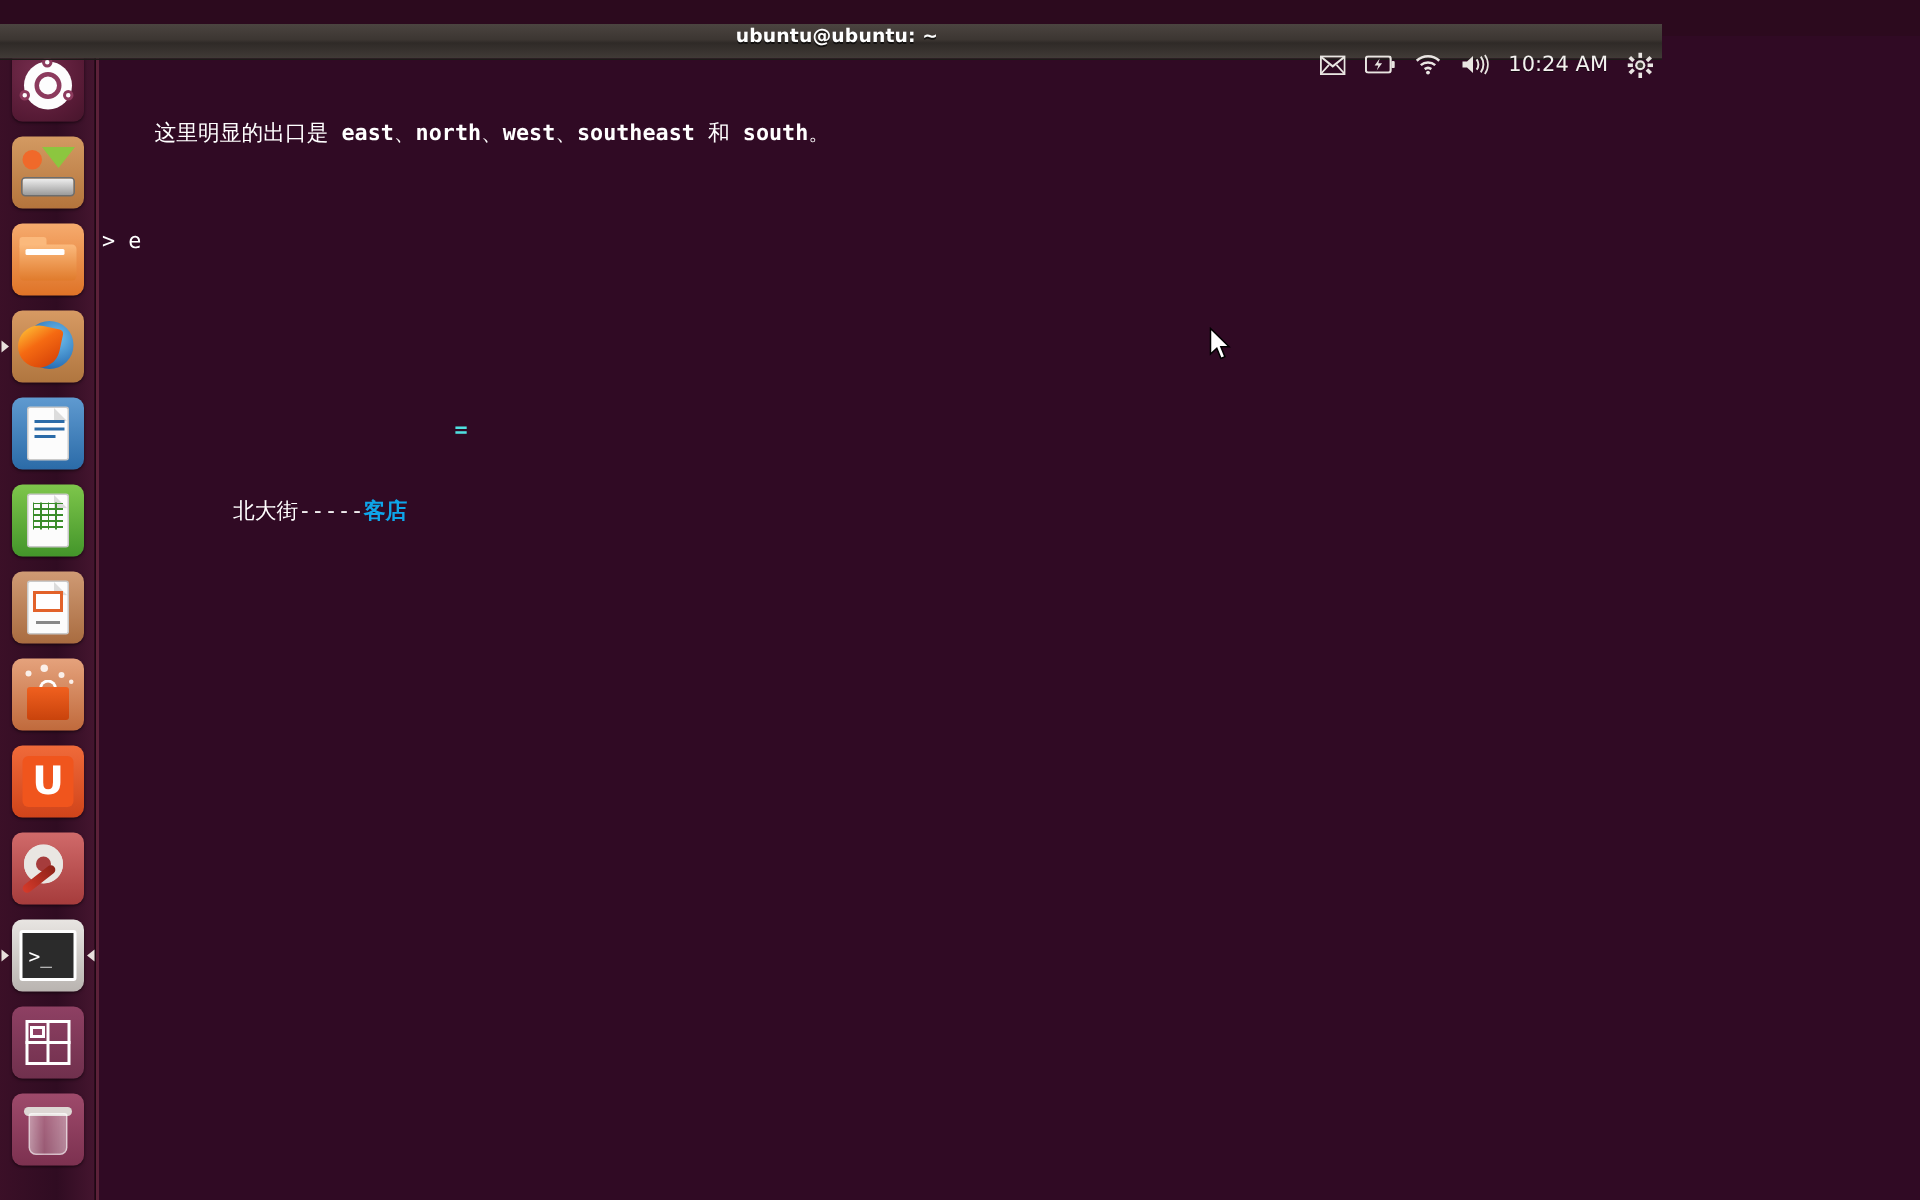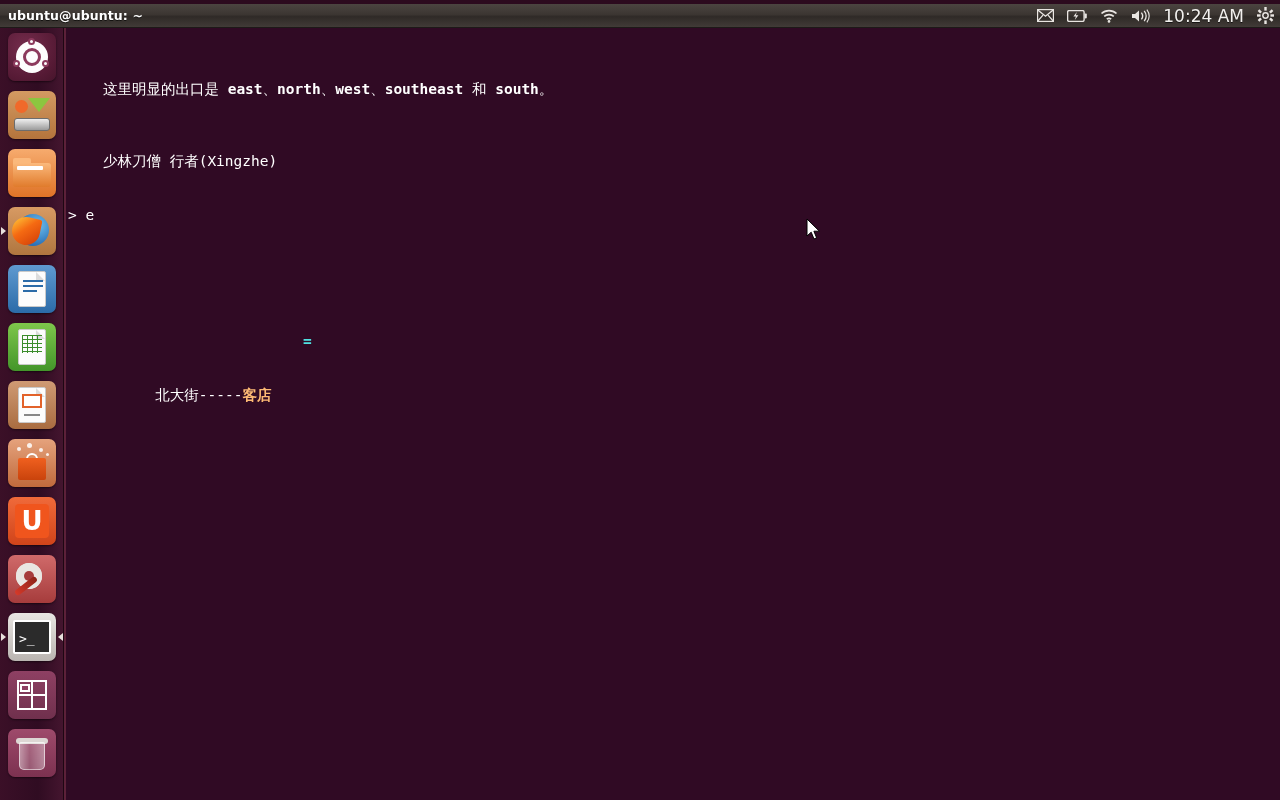--- a/index.html
+++ b/index.html
@@ -5,45 +5,46 @@
   * { box-sizing: border-box; margin: 0; padding: 0; }
   html, body {
     width: 1280px; height: 800px;
     overflow: hidden;
     background: #2c0a1e;
     font-family: "DejaVu Sans", sans-serif;
   }
 
   
   #top-panel {
-    position: absolute; left: 0; top: 4px;
-    width: 1280px; height: 24px;
+    position: absolute; left: 0; top: 16px;
+    width: 1108px; height: 24px;
     background: linear-gradient(to bottom, #4b4440 0%, #3c3632 45%, #2f2a27 55%, #413b37 100%);
     border-bottom: 1px solid #1d1a18;
     display: flex; align-items: center;
     z-index: 40;
+    flex-direction: column;
   }
   #panel-title {
     color: #ffffff;
     font-size: 12.5px;
     font-weight: bold;
     margin-left: 8px;
     letter-spacing: .1px;
     text-shadow: 0 1px 0 rgba(0,0,0,.6);
     white-space: nowrap;
   }
   #tray {
     margin-left: auto; margin-right: 6px;
     display: flex; align-items: center; gap: 13px;
     height: 24px;
   }
   .tray-ico { display: flex; align-items: center; justify-content: center; height: 24px; }
   .tray-ico svg { display: block; }
   #tray-clock {
-    color: #f3f1ef; font-size: 17px;
+    color: #f3f1ef; font-size: 14px;
     font-family: "DejaVu Sans", sans-serif;
     text-shadow: 0 1px 0 rgba(0,0,0,.6);
     white-space: nowrap;
   }
 
   
   #launcher {
     position: absolute; left: 0; top: 24px;
     width: 64px; height: 776px;
     background: linear-gradient(to right, rgba(60,16,40,.93) 0%, rgba(48,12,34,.93) 60%, rgba(70,22,48,.93) 100%);
@@ -162,21 +163,21 @@
     font-family: "DejaVu Sans Mono", monospace;
     font-size: 14.5px;
     line-height: 18px;
     color: #ffffff;
     white-space: pre;
     letter-spacing: 0;
   }
   .ln { height: 18px; white-space: pre; }
   
   .w   { color: #ffffff; }
-  .gb  { color: #fdba74; font-weight: bold; }
+  .gb  { color: #0ea5e9; font-weight: bold; }
   .cb  { color: #4fe0e0; font-weight: bold; }
   .wb  { color: #ffffff; font-weight: bold; }
   
   #mouse { position: absolute; left: 806px; top: 218px; z-index: 60; pointer-events:none; }
 </style>
 </head>
 <body>
 
 <div id="top-panel">
   <div id="panel-title">ubuntu@ubuntu: ~</div>
@@ -340,21 +341,20 @@
     </div>
   </div>
 
 </div>
 
 <div id="terminal">
   <div id="term-body">
 
     <div class="ln"><span class="w">    这里明显的出口是 </span><span class="wb">east</span><span class="w">、</span><span class="wb">north</span><span class="w">、</span><span class="wb">west</span><span class="w">、</span><span class="wb">southeast</span><span class="w"> 和 </span><span class="wb">south</span><span class="w">。</span></div>
 
-    <div class="ln w">    少林刀僧 行者(Xingzhe)</div>
     <div class="ln w">&gt; e</div>
 
     <div class="ln" style="height:18px"></div>
     <div class="ln"><span style="padding-left:235px" class="cb">=</span></div>
     <div class="ln"><span class="w">          北大街-----</span><span class="gb">客店</span></div>
 
     <div class="ln" style="height:18px"></div>
     <div class="ln" style="height:18px"></div>
 
     

